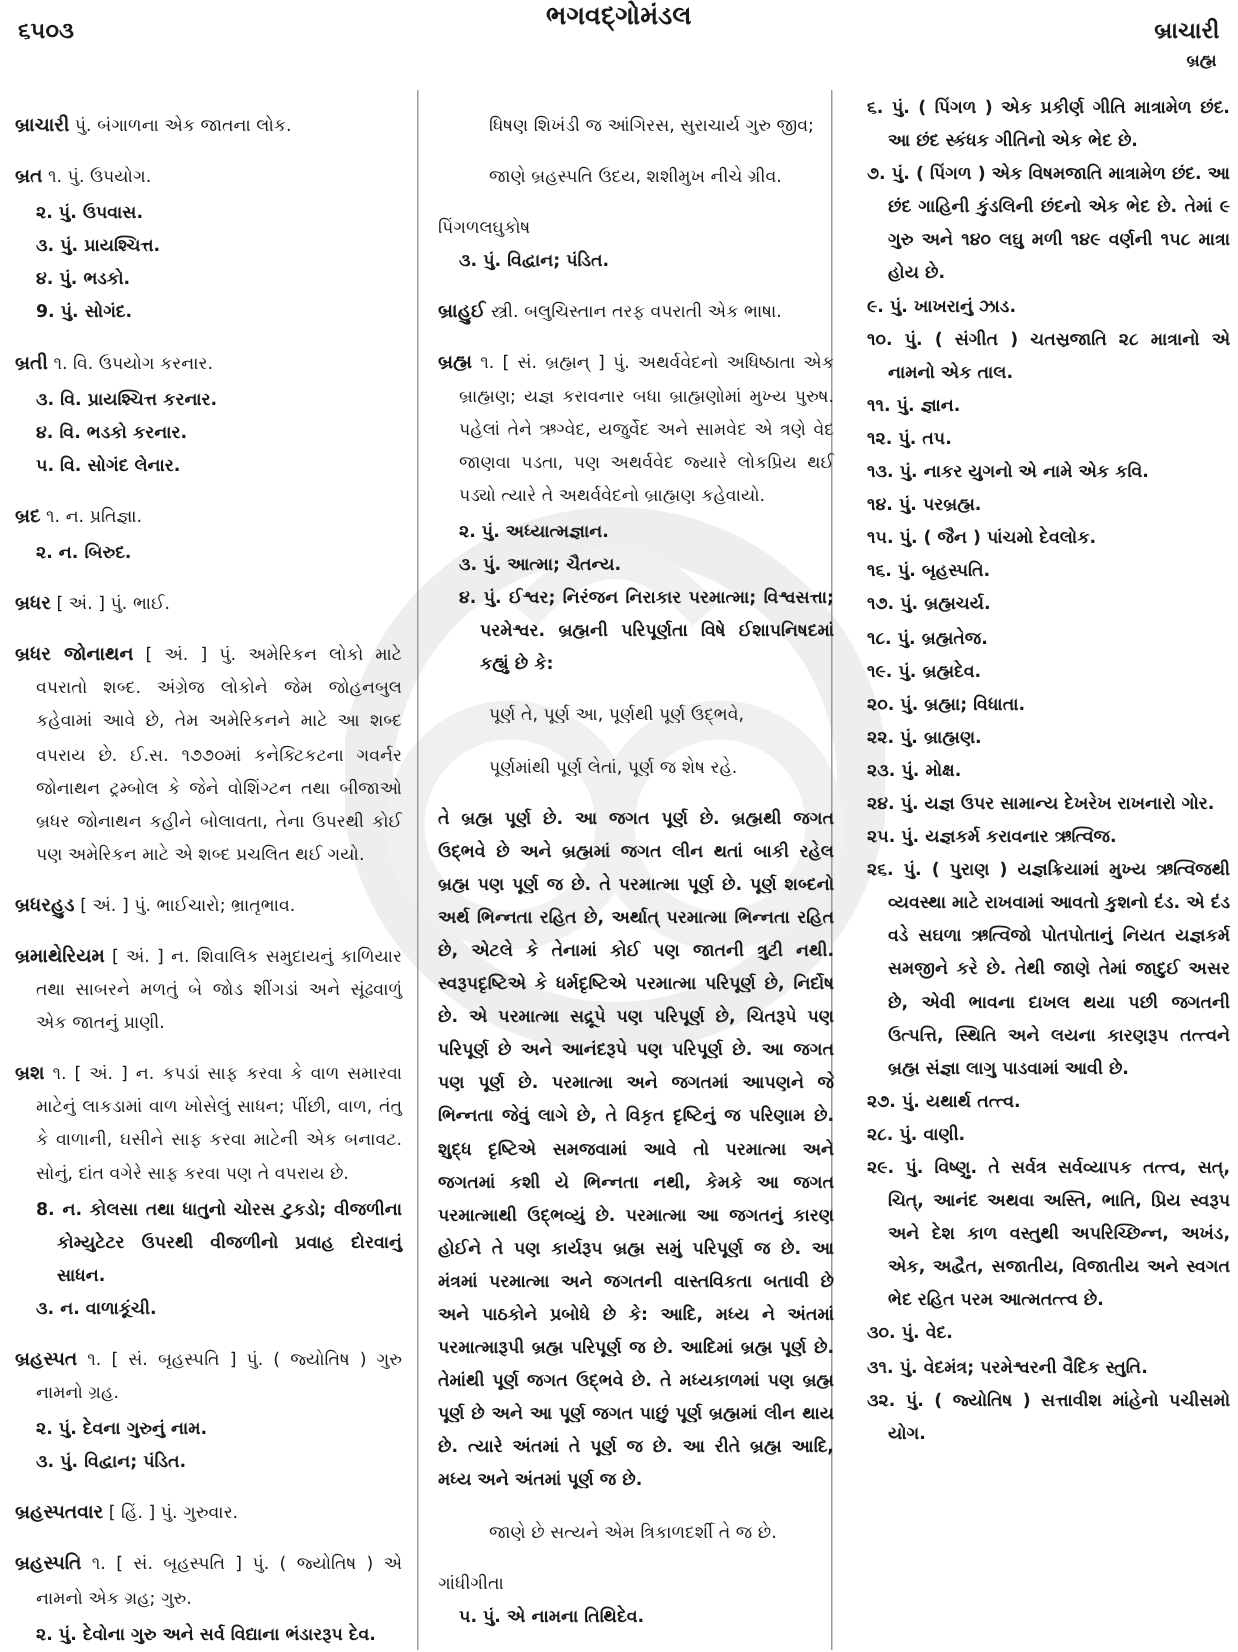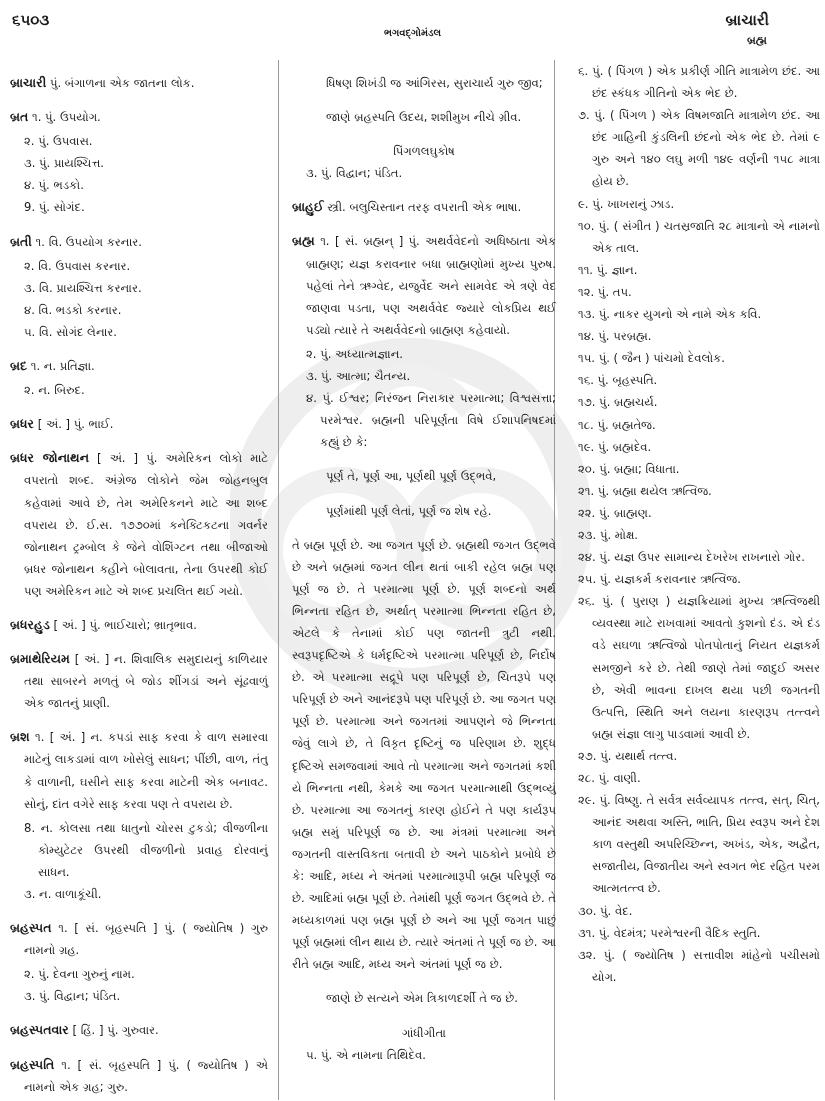--- a/index.html
+++ b/index.html
@@ -6,43 +6,43 @@
   body {
     width: 825px; height: 1101px; overflow: hidden; position: relative;
     font-family: "DejaVu Sans", "Liberation Sans", sans-serif;
     color: #1a1a1a;
   }
   .watermark {
     position: absolute; left: 230px; top: 300px; width: 360px; height: 440px;
     pointer-events: none;
   }
   .page-header {
-    position: absolute; top: 0; left: 0; width: 781px; height: 50px;
+    position: absolute; top: 0; left: 0; width: 781px; height: 50px; padding-left: 44px;
   }
   .page-number { position: absolute; left: 12px; top: 11px; font-size: 15px; font-weight: bold; }
-  .book-title { position: absolute; left: 0; width: 825px; top: 27px; text-align: center; font-size: 10px; font-weight: bold; }
+  .book-title { position: absolute; left: 0; width: 825px; top: 1px; text-align: center; font-size: 17px; font-weight: bold; }
   .guide-first { position: absolute; right: 12px; top: 11px; font-size: 15px; font-weight: bold; }
   .guide-last { position: absolute; right: 14px; top: 34px; font-size: 11px; font-weight: bold; }
 
   .columns { position: absolute; top: 60px; left: 8px; width: 812px; height: 1040px; }
   .col { position: absolute; top: 0; font-size: 11.6px; line-height: 22.1px; }
   .col-1 { left: 2px; width: 258px; }
   .col-2 { left: 284px; width: 264px; }
   .col-3 { left: 556px; width: 256px; }
   .rule { position: absolute; top: 0; width: 1px; background: #9a9a9a; height: 1040px; }
   .rule-1 { left: 270px; }
   .rule-2 { left: 546px; }
 
   .entry { margin: 12px 0 2px 0; text-align: justify; }
   .hw { font-weight: bold; font-size: 12.5px; }
-  .sense { padding-left: 14px; text-indent: 0; margin: 0; text-align: justify; }
+  .sense { padding-left: 14px; text-indent: 0; margin: 0; text-align: justify; font-weight: bold; }
   .hang { padding-left: 14px; text-indent: -14px; }
   .sense-hang { padding-left: 28px; text-indent: -14px; }
   .verse { padding-left: 22px; margin: 12px; }
-  .citation { text-align: center; margin: 0; }
+  .citation { text-align: left; margin: 0; }
 </style>
 </head>
 <body>
 
 <svg class="watermark" viewBox="0 0 360 440">
   <circle cx="180" cy="220" r="165" fill="none" stroke="#eeeeee" stroke-width="34"></circle>
   <circle cx="110" cy="250" r="70" fill="none" stroke="#f0f0f0" stroke-width="26"></circle>
   <circle cx="250" cy="250" r="70" fill="none" stroke="#f0f0f0" stroke-width="26"></circle>
   <path d="M120 110 Q180 40 240 110" fill="none" stroke="#f0f0f0" stroke-width="22"></path>
 </svg>
@@ -61,21 +61,20 @@
   <section class="col col-1">
     <p class="entry hang"><span class="hw">બ્રાચારી</span><span> પું. બંગાળના એક જાતના લોક.</span></p>
 
     <p class="entry hang"><span class="hw">બ્રત</span><span> ૧. પું. ઉપયોગ.</span></p>
     <p class="sense">૨. પું. ઉપવાસ.</p>
     <p class="sense">૩. પું. પ્રાયશ્ચિત્ત.</p>
     <p class="sense">૪. પું. ભડકો.</p>
     <p class="sense">9. પું. સોગંદ.</p>
 
     <p class="entry hang"><span class="hw">બ્રતી</span><span> ૧. વિ. ઉપયોગ કરનાર.</span></p>
-    <p class="sense">૨. વિ. ઉપવાસ કરનાર.</p>
     <p class="sense">૩. વિ. પ્રાયશ્ચિત્ત કરનાર.</p>
     <p class="sense">૪. વિ. ભડકો કરનાર.</p>
     <p class="sense">૫. વિ. સોગંદ લેનાર.</p>
 
     <p class="entry hang"><span class="hw">બ્રદ</span><span> ૧. ન. પ્રતિજ્ઞા.</span></p>
     <p class="sense">૨. ન. બિરુદ.</p>
 
     <p class="entry hang"><span class="hw">બ્રધર</span><span> [ અં. ] પું. ભાઈ.</span></p>
 
     <p class="entry hang"><span class="hw">બ્રધર જોનાથન</span><span> [ અં. ] પું. અમેરિકન લોકો માટે વપરાતો શબ્દ. અંગ્રેજ લોકોને જેમ જોહનબુલ કહેવામાં આવે છે, તેમ અમેરિકનને માટે આ શબ્દ વપરાય છે. ઈ.સ. ૧૭૭૦માં કનેક્ટિકટના ગવર્નર જોનાથન ટ્રમ્બોલ કે જેને વોશિંગ્ટન તથા બીજાઓ બ્રધર જોનાથન કહીને બોલાવતા, તેના ઉપરથી કોઈ પણ અમેરિકન માટે એ શબ્દ પ્રચલિત થઈ ગયો.</span></p>
@@ -131,21 +130,20 @@
     <p class="sense sense-hang">૧૧. પું. જ્ઞાન.</p>
     <p class="sense sense-hang">૧૨. પું. તપ.</p>
     <p class="sense sense-hang">૧૩. પું. નાકર યુગનો એ નામે એક કવિ.</p>
     <p class="sense sense-hang">૧૪. પું. પરબ્રહ્મ.</p>
     <p class="sense sense-hang">૧૫. પું. ( જૈન ) પાંચમો દેવલોક.</p>
     <p class="sense sense-hang">૧૬. પું. બૃહસ્પતિ.</p>
     <p class="sense sense-hang">૧૭. પું. બ્રહ્મચર્ય.</p>
     <p class="sense sense-hang">૧૮. પું. બ્રહ્મતેજ.</p>
     <p class="sense sense-hang">૧૯. પું. બ્રહ્મદેવ.</p>
     <p class="sense sense-hang">૨૦. પું. બ્રહ્મા; વિધાતા.</p>
-    <p class="sense sense-hang">૨૧. પું. બ્રહ્મા થયેલ ઋત્વિજ.</p>
     <p class="sense sense-hang">૨૨. પું. બ્રાહ્મણ.</p>
     <p class="sense sense-hang">૨૩. પું. મોક્ષ.</p>
     <p class="sense sense-hang">૨૪. પું. યજ્ઞ ઉપર સામાન્ય દેખરેખ રાખનારો ગોર.</p>
     <p class="sense sense-hang">૨૫. પું. યજ્ઞકર્મ કરાવનાર ઋત્વિજ.</p>
     <p class="sense sense-hang">૨૬. પું. ( પુરાણ ) યજ્ઞક્રિયામાં મુખ્ય ઋત્વિજથી વ્યવસ્થા માટે રાખવામાં આવતો કુશનો દંડ. એ દંડ વડે સઘળા ઋત્વિજો પોતપોતાનું નિયત યજ્ઞકર્મ સમજીને કરે છે. તેથી જાણે તેમાં જાદુઈ અસર છે, એવી ભાવના દાખલ થયા પછી જગતની ઉત્પત્તિ, સ્થિતિ અને લયના કારણરૂપ તત્ત્વને બ્રહ્મ સંજ્ઞા લાગુ પાડવામાં આવી છે.</p>
     <p class="sense sense-hang">૨૭. પું. યથાર્થ તત્ત્વ.</p>
     <p class="sense sense-hang">૨૮. પું. વાણી.</p>
     <p class="sense sense-hang">૨૯. પું. વિષ્ણુ. તે સર્વત્ર સર્વવ્યાપક તત્ત્વ, સત્, ચિત્, આનંદ અથવા અસ્તિ, ભાતિ, પ્રિય સ્વરૂપ અને દેશ કાળ વસ્તુથી અપરિચ્છિન્ન, અખંડ, એક, અદ્વૈત, સજાતીય, વિજાતીય અને સ્વગત ભેદ રહિત પરમ આત્મતત્ત્વ છે.</p>
     <p class="sense sense-hang">૩૦. પું. વેદ.</p>
     <p class="sense sense-hang">૩૧. પું. વેદમંત્ર; પરમેશ્વરની વૈદિક સ્તુતિ.</p>

